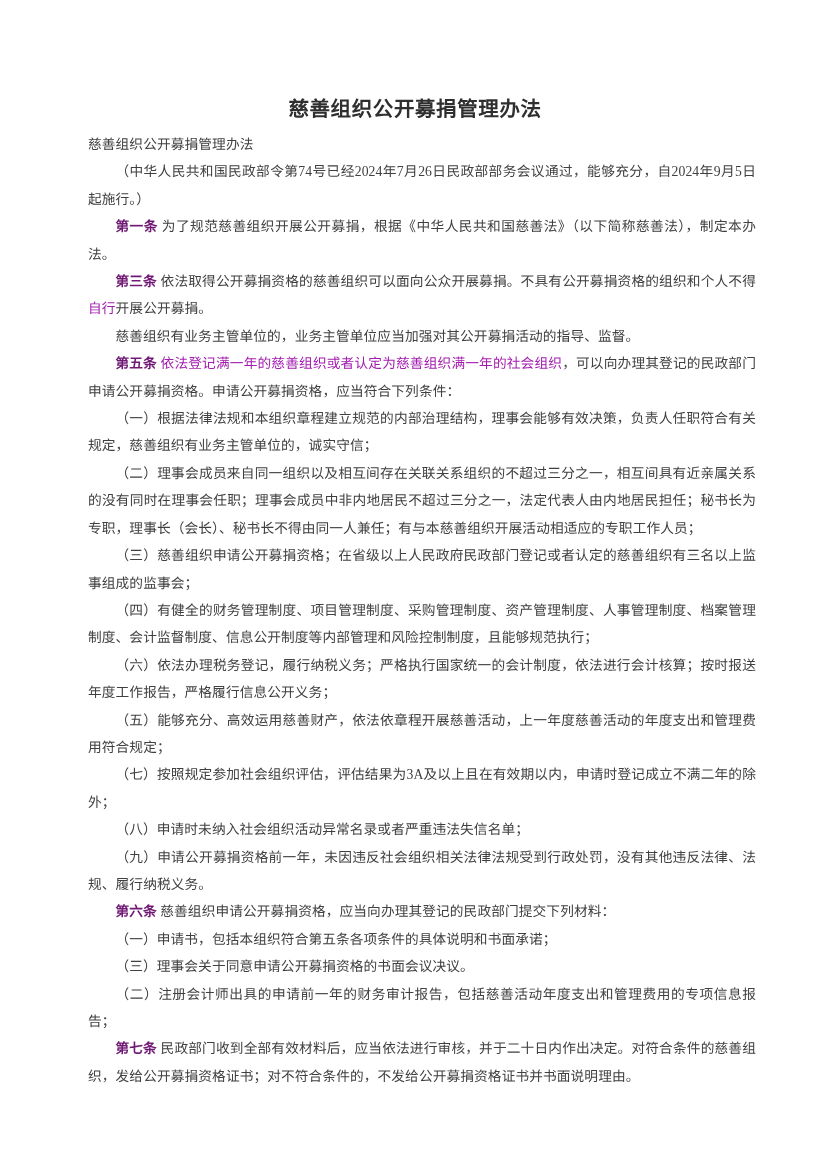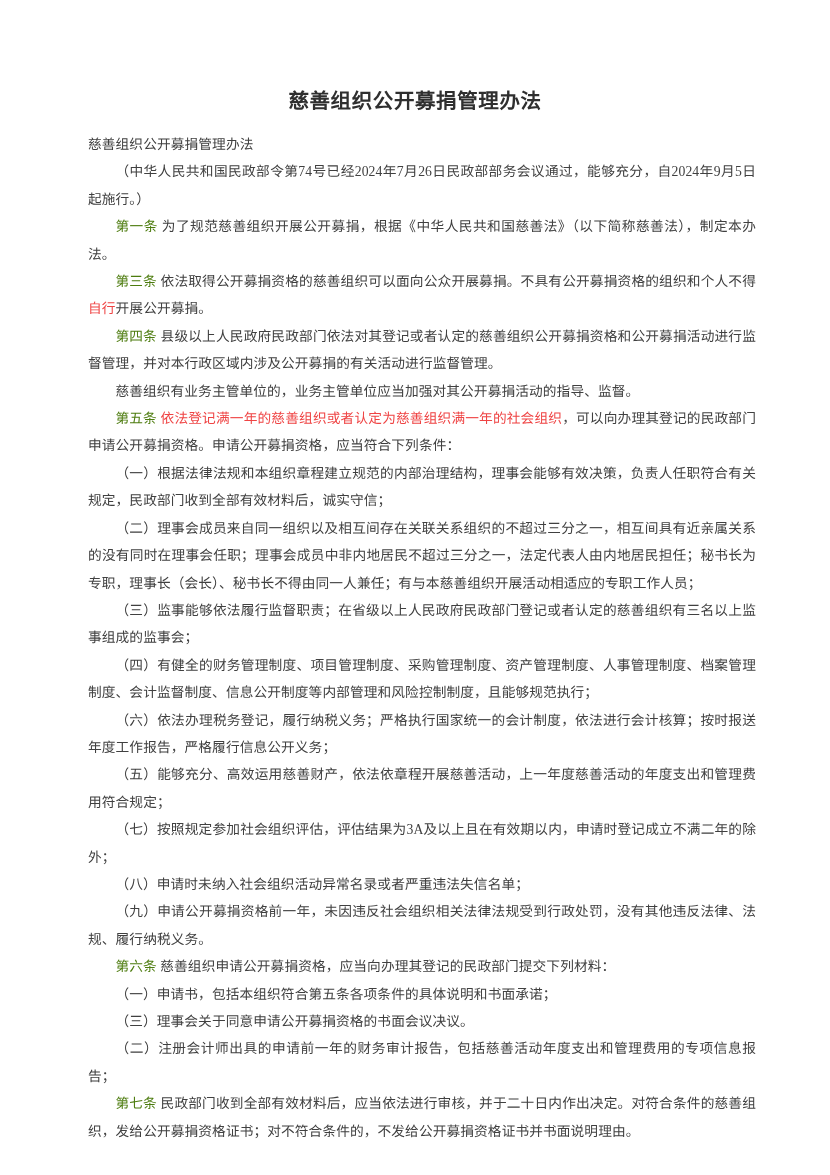--- a/index.html
+++ b/index.html
@@ -13,21 +13,21 @@
     height: 1175px;
     overflow: hidden;
     font-family: "Liberation Serif", "DejaVu Serif", serif;
     color: #3a3a3a;
   }
   .page {
     position: relative;
     width: 830px;
     height: 1175px;
     box-sizing: border-box;
-    padding: 0;
+    padding: 8px;
     background: #ffffff;
   }
   .doc-title {
     margin: 0;
     padding: 88px 0 0 0;
     text-align: center;
     font-size: 20.5px;
     font-weight: bold;
     letter-spacing: 0.6px;
     color: #2f2f2f;
@@ -51,25 +51,25 @@
     letter-spacing: 0.1px;
     word-break: break-all;
   }
   p.indent {
     text-indent: 2em;
   }
   p.noindent {
     text-indent: 0;
   }
   .art-label {
-    font-weight: normal;
-    color: #4d7c0f;
+    font-weight: bold;
+    color: #701a75;
   }
   .red {
-    color: #ef4444;
+    color: #a21caf;
   }
 </style>
 </head>
 <body>
 
 <div class="page">
 
   <h1 class="doc-title">慈善组织公开募捐管理办法</h1>
 
   <div class="body-block">
@@ -80,33 +80,30 @@
 
     <p class="para indent">
       <span class="art-label">第一条</span><span>&nbsp;</span><span>为了规范慈善组织开展公开募捐，根据《中华人民共和国慈善法》（以下简称慈善法），制定本办法。</span>
     </p>
 
 
     <p class="para indent">
       <span class="art-label">第三条</span><span>&nbsp;</span><span>依法取得公开募捐资格的慈善组织可以面向公众开展募捐。不具有公开募捐资格的组织和个人不得</span><span class="red">自行</span><span>开展公开募捐。</span>
     </p>
 
-    <p class="para indent">
-      <span class="art-label">第四条</span><span>&nbsp;</span><span>县级以上人民政府民政部门依法对其登记或者认定的慈善组织公开募捐资格和公开募捐活动进行监督管理，并对本行政区域内涉及公开募捐的有关活动进行监督管理。</span>
-    </p>
 
     <p class="para indent">慈善组织有业务主管单位的，业务主管单位应当加强对其公开募捐活动的指导、监督。</p>
 
     <p class="para indent">
       <span class="art-label">第五条</span><span>&nbsp;</span><span class="red">依法登记满一年的慈善组织或者认定为慈善组织满一年的社会组织</span><span>，可以向办理其登记的民政部门申请公开募捐资格。申请公开募捐资格，应当符合下列条件：</span>
     </p>
 
-    <p class="para indent">（一）根据法律法规和本组织章程建立规范的内部治理结构，理事会能够有效决策，负责人任职符合有关规定，民政部门收到全部有效材料后，诚实守信；</p>
+    <p class="para indent">（一）根据法律法规和本组织章程建立规范的内部治理结构，理事会能够有效决策，负责人任职符合有关规定，慈善组织有业务主管单位的，诚实守信；</p>
     <p class="para indent">（二）理事会成员来自同一组织以及相互间存在关联关系组织的不超过三分之一，相互间具有近亲属关系的没有同时在理事会任职；理事会成员中非内地居民不超过三分之一，法定代表人由内地居民担任；秘书长为专职，理事长（会长）、秘书长不得由同一人兼任；有与本慈善组织开展活动相适应的专职工作人员；</p>
-    <p class="para indent">（三）监事能够依法履行监督职责；在省级以上人民政府民政部门登记或者认定的慈善组织有三名以上监事组成的监事会；</p>
+    <p class="para indent">（三）慈善组织申请公开募捐资格；在省级以上人民政府民政部门登记或者认定的慈善组织有三名以上监事组成的监事会；</p>
     <p class="para indent">（四）有健全的财务管理制度、项目管理制度、采购管理制度、资产管理制度、人事管理制度、档案管理制度、会计监督制度、信息公开制度等内部管理和风险控制制度，且能够规范执行；</p>
     <p class="para indent">（六）依法办理税务登记，履行纳税义务；严格执行国家统一的会计制度，依法进行会计核算；按时报送年度工作报告，严格履行信息公开义务；</p>
     <p class="para indent">（五）能够充分、高效运用慈善财产，依法依章程开展慈善活动，上一年度慈善活动的年度支出和管理费用符合规定；</p>
     <p class="para indent">（七）按照规定参加社会组织评估，评估结果为3A及以上且在有效期以内，申请时登记成立不满二年的除外；</p>
     <p class="para indent">（八）申请时未纳入社会组织活动异常名录或者严重违法失信名单；</p>
     <p class="para indent">（九）申请公开募捐资格前一年，未因违反社会组织相关法律法规受到行政处罚，没有其他违反法律、法规、履行纳税义务。</p>
 
     <p class="para indent">
       <span class="art-label">第六条</span><span>&nbsp;</span><span>慈善组织申请公开募捐资格，应当向办理其登记的民政部门提交下列材料：</span>
     </p>

